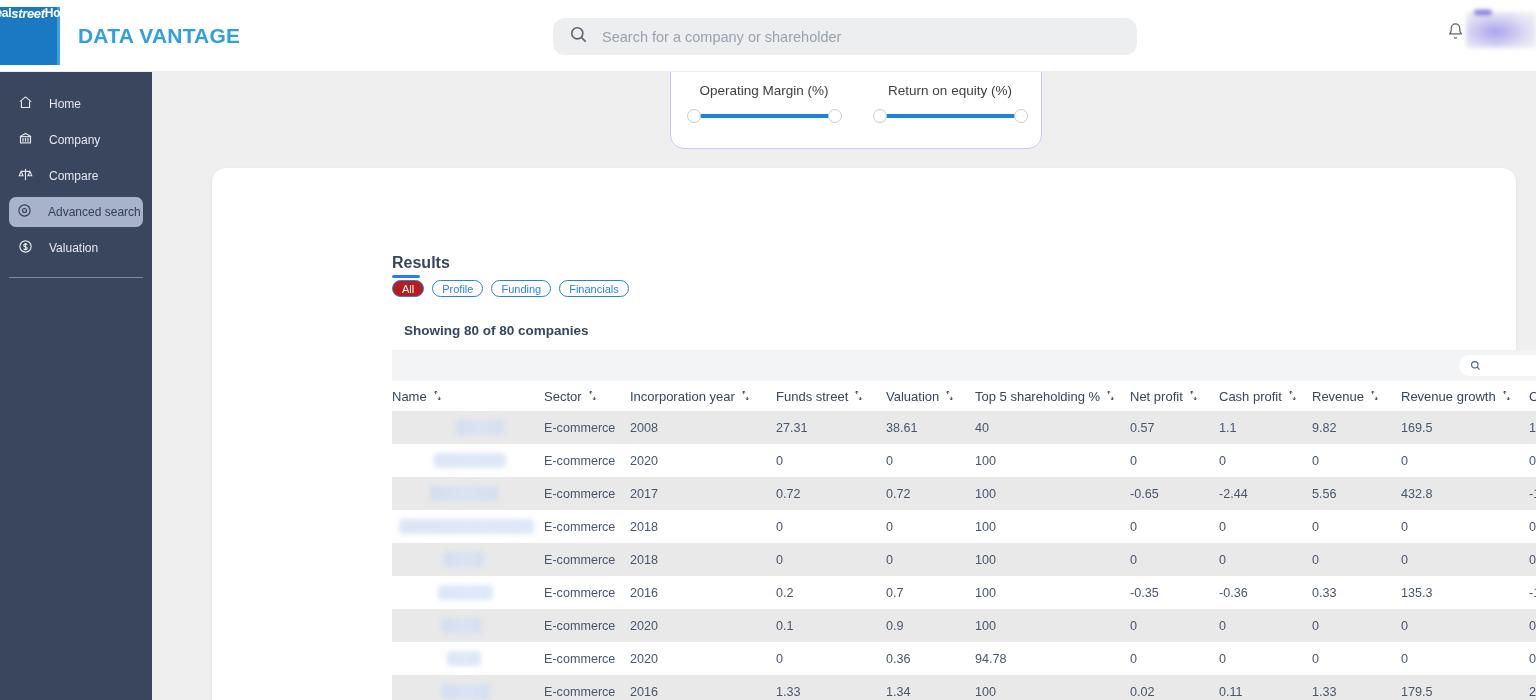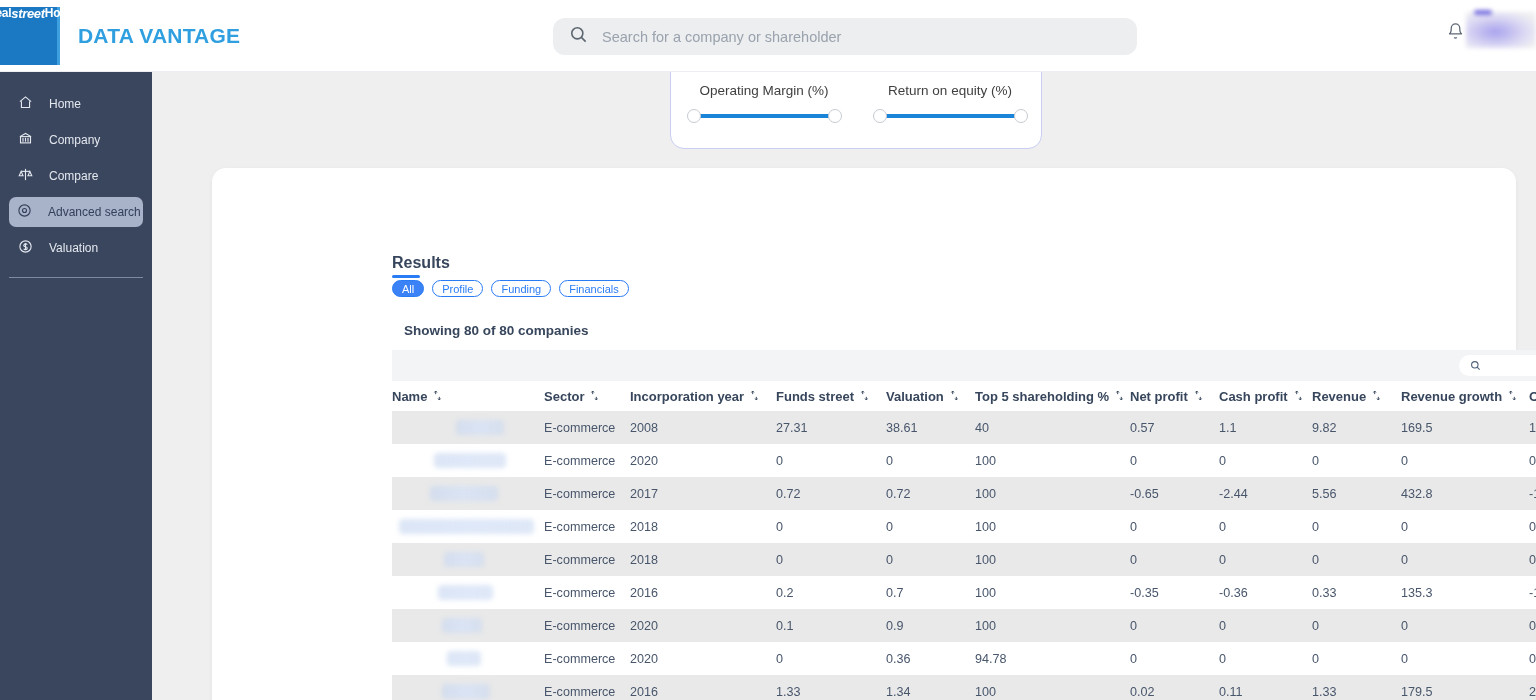--- a/index.html
+++ b/index.html
@@ -97,21 +97,21 @@
     position: absolute; left: 0px; top: 0px;
     font-size: 16px; font-weight: bold; color: #37465c;
   }
   .results-head { position: absolute; left: 240px; top: 195px; }
   .results-underline { width: 28px; height: 3px; background: #2a7cf5; border-radius: 2px; margin-top: 3px; }
   .chips { position: absolute; left: 240px; top: 221px; display: flex; gap: 8px; }
   .chip {
     height: 17px; padding: 0 9px; border-radius: 9px; font-size: 11px;
     display: flex; align-items: center; cursor: pointer; white-space: nowrap;
   }
-  .chip.filled { background: #3b82f6; color: #fff; border: 1px solid #2a7cf5; }
+  .chip.filled { background: #b91c1c; color: #fff; border: 1px solid #2a7cf5; }
   .chip.outline { background: #fff; color: #2a7cf5; border: 1px solid #2a7cf5; }
   .showing {
     position: absolute; left: 252px; top: 264px;
     font-size: 13.5px; font-weight: bold; color: #37465c;
   }
 
   
   .table-wrap { position: absolute; left: 240px; top: 291px; width: 1232px; }
   .table-toolbar {
     height: 31px; background: #f3f4f6; display: flex; align-items: center;
@@ -121,21 +121,21 @@
     width: 163px; height: 21px; background: #fff; border-radius: 11px;
     display: flex; align-items: center; padding: 0 11px;
   }
   .table-search input {
     border: 0; outline: none; background: transparent; margin-left: 6px;
     width: 120px; font-size: 11px; font-family: "Liberation Sans", sans-serif; color: #3d4a5c;
   }
   table { border-collapse: collapse; width: 1232px; table-layout: fixed; }
   thead th {
     height: 30px; background: #ffffff; text-align: left;
-    font-size: 13px; font-weight: bold; color: #37465c;
+    font-size: 13px; font-weight: normal; color: #37465c;
     padding: 0; white-space: nowrap; vertical-align: middle;
   }
   .th-inner { display: flex; align-items: center; gap: 6px; cursor: pointer; }
   tbody td {
     height: 33px; font-size: 12.6px; color: #48566b; padding: 0;
     white-space: nowrap; vertical-align: middle;
   }
   tbody tr.odd td { background: #e9e9e9; }
   tbody tr.even td { background: #ffffff; }
   .name-blur {

